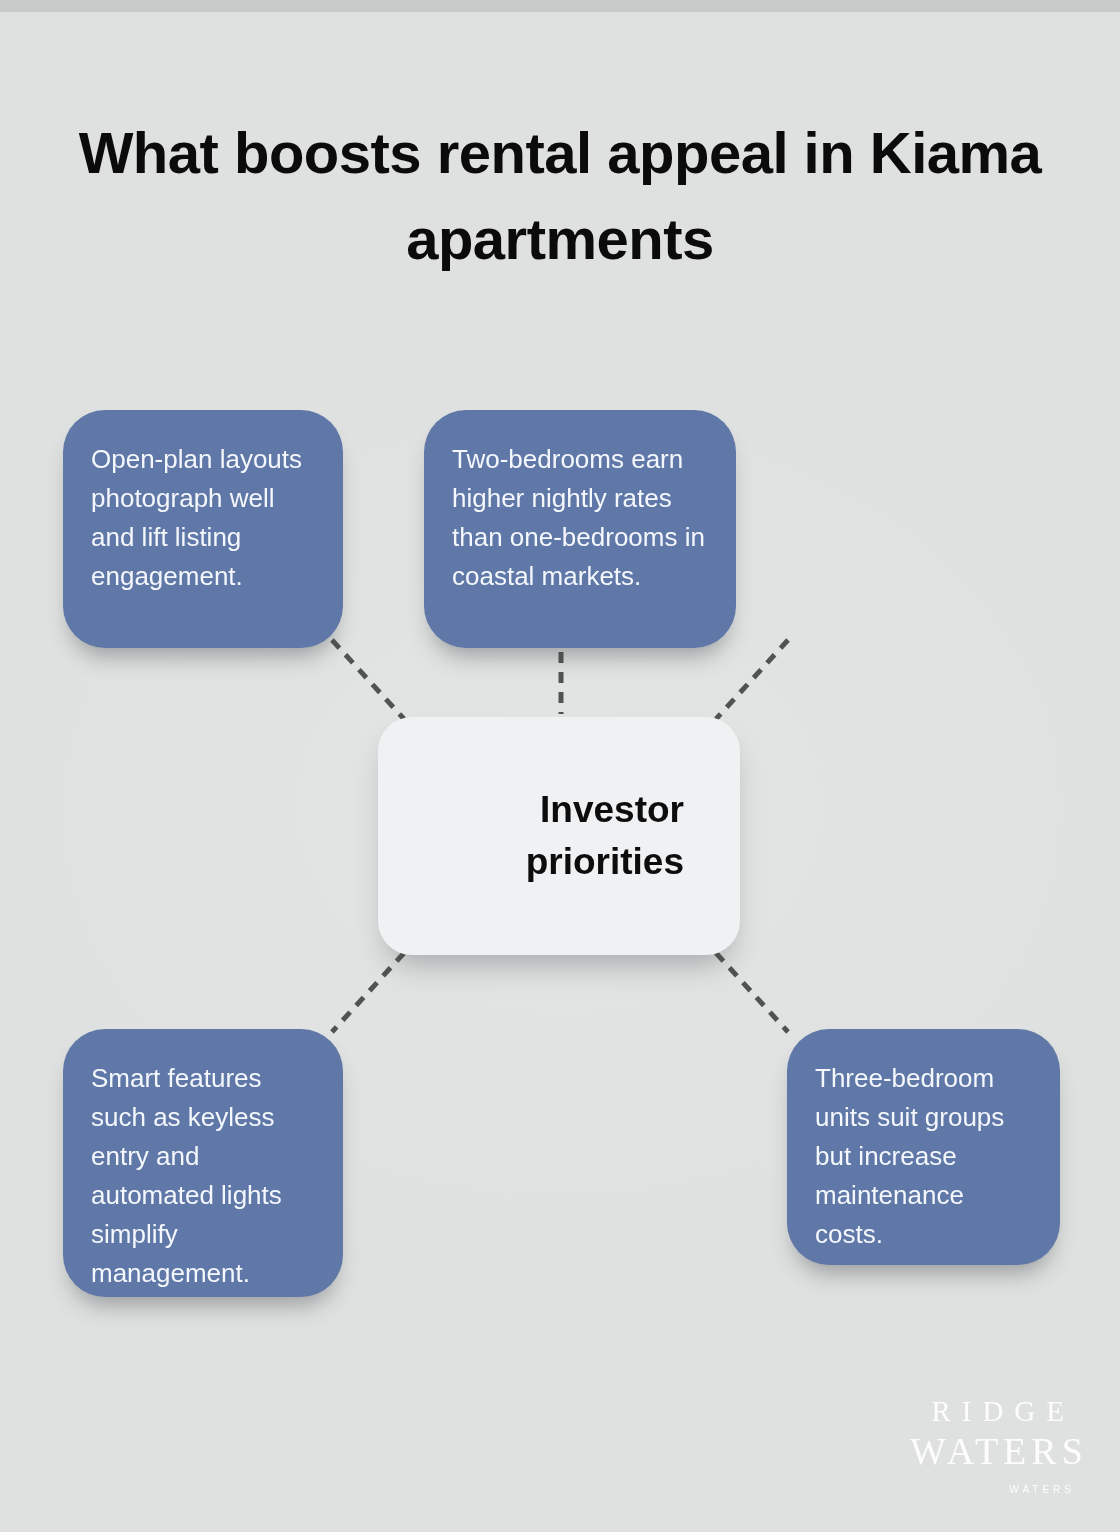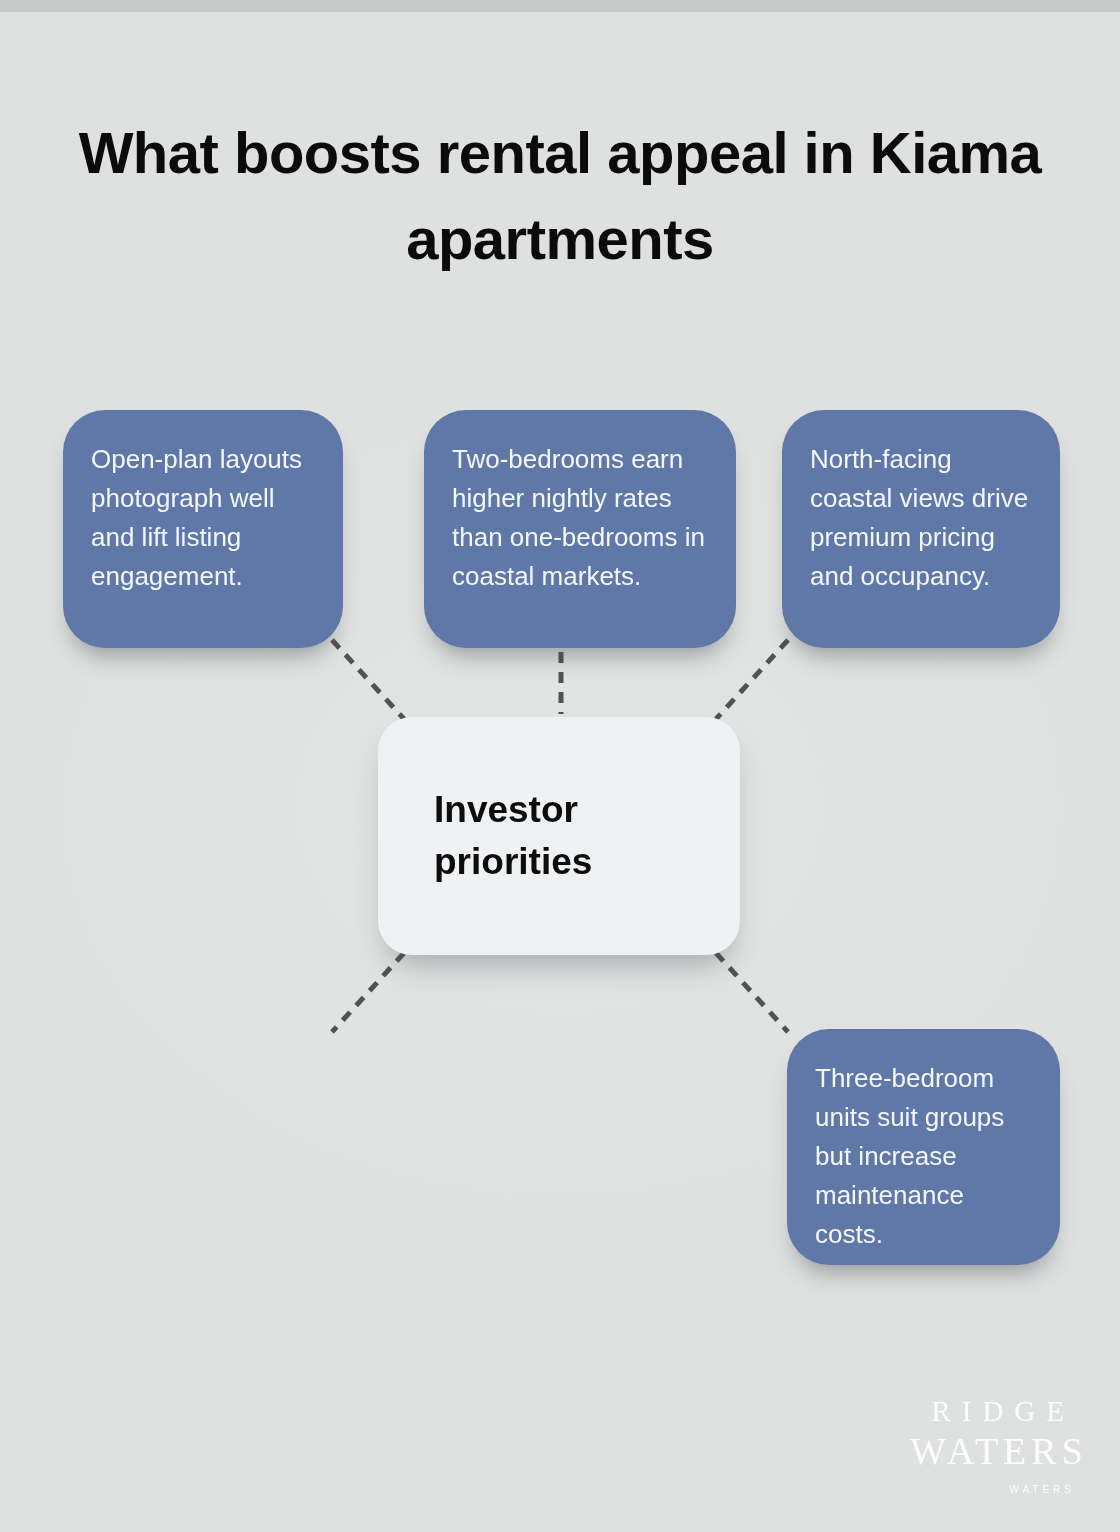--- a/index.html
+++ b/index.html
@@ -48,21 +48,21 @@
   .center-node{
     position:absolute;
     left:378px;top:705px;width:362px;height:238px;
     background:var(--center-bg,#f0f1f3);
     border-radius:34px;
     box-shadow:0 18px 30px -10px rgba(70,75,80,0.40);
     display:flex;align-items:center;justify-content:center;
   }
   .center-node .label{
     width:250px;
-    text-align:left;
+    text-align:right;
     font-size:37px;
     font-weight:bold;
     line-height:1.4;
     color:var(--center-text,#0d0d0d);
   }
   .logo{
     position:absolute;
     left:905px;top:1382px;width:170px;
     text-align:right;
     color:#fdfdfd;
@@ -88,28 +88,28 @@
   </svg>
 
   <div class="node node-1">
     <span>Open-plan layouts photograph well and lift listing engagement.</span>
   </div>
 
   <div class="node node-2">
     <span>Two-bedrooms earn higher nightly rates than one-bedrooms in coastal markets.</span>
   </div>
 
-  <div class="node node-3">
-    <span>North-facing coastal views drive premium pricing and occupancy.</span>
-  </div>
 
   <div class="center-node">
     <div class="label">Investor priorities</div>
   </div>
 
+  <div class="node node-4">
+    <span>Smart features such as keyless entry and automated lights simplify management.</span>
+  </div>
 
   <div class="node node-5">
     <span>Three-bedroom units suit groups but increase maintenance costs.</span>
   </div>
 
   <div class="logo">
     <div class="l1">RIDGE</div>
     <div class="l2">WATERS</div>
     <div class="l3">WATERS</div>
   </div>

